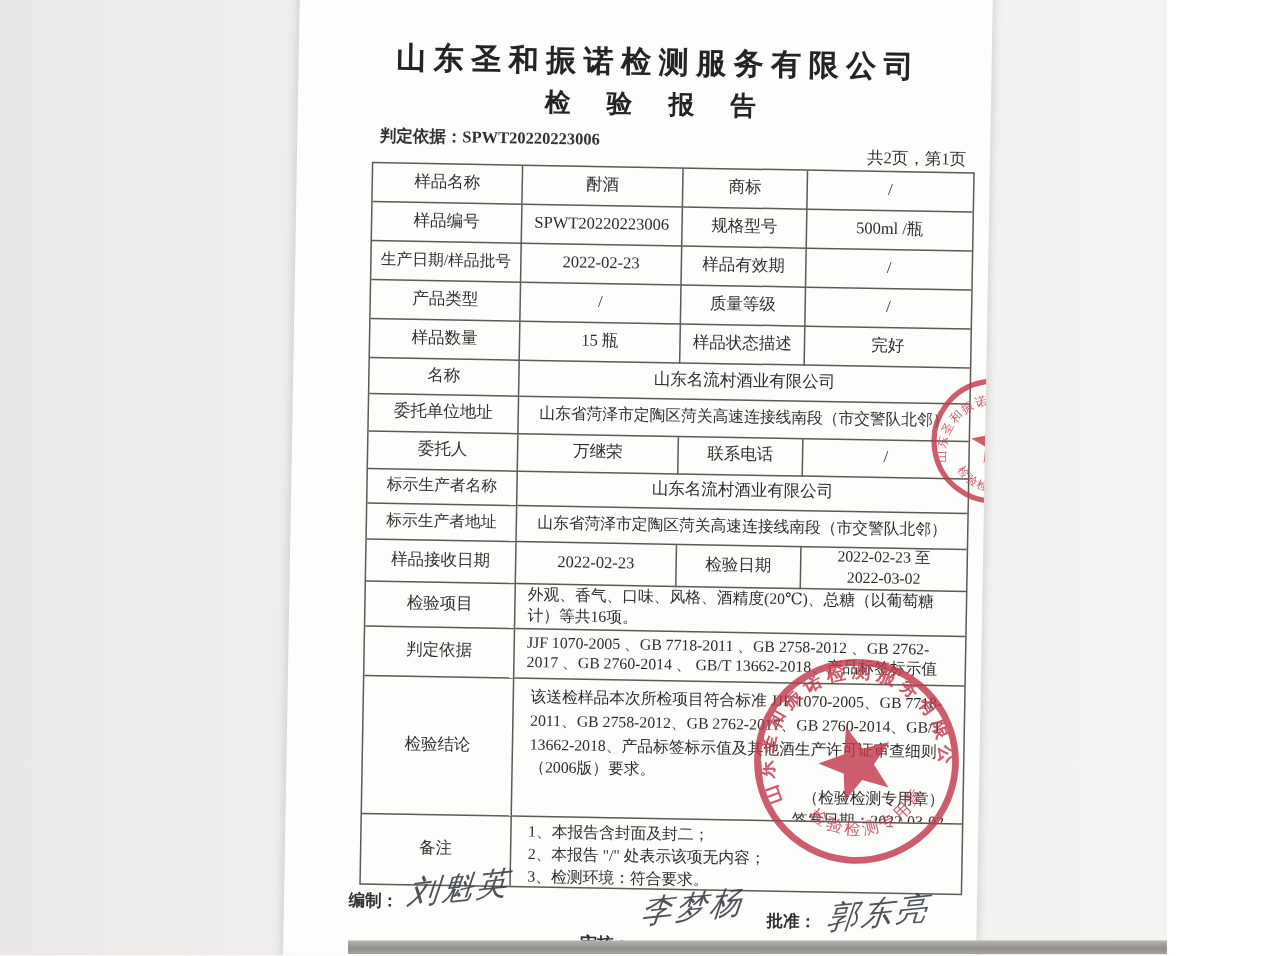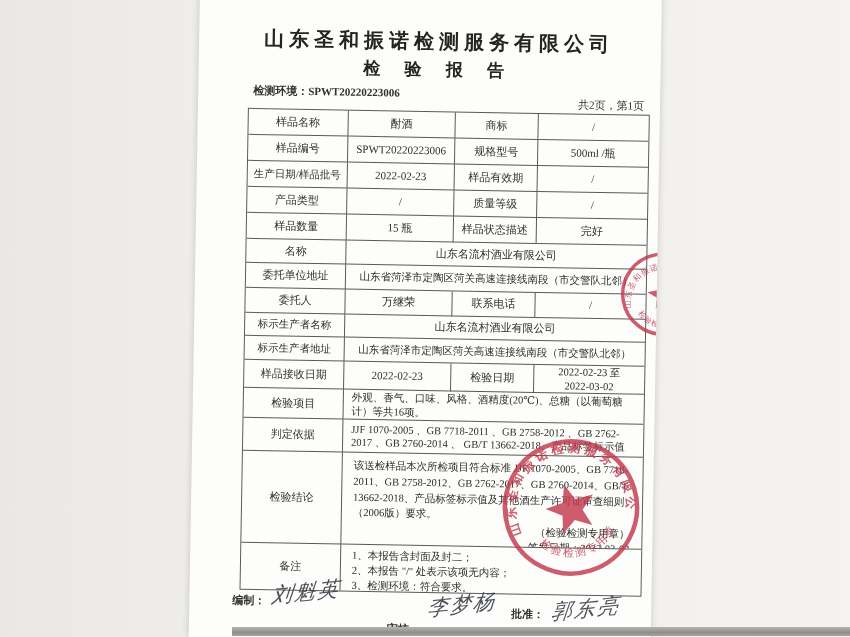--- a/index.html
+++ b/index.html
@@ -1,17 +1,17 @@
 <!DOCTYPE html>
 <html><head>
 <meta charset="utf-8">
 <style>
   html,body{margin:0;padding:0;}
   .canvas{
-    position:relative;width:850px;height:637px;overflow:hidden;
+    position:relative;width:778px;height:637px;overflow:hidden;
     background:linear-gradient(90deg,#e9e8e6 0%,#eeedeb 22%,#f2f1ef 78%,#f4f3f1 100%);
     font-family:"Liberation Serif","DejaVu Serif",serif;color:#2e2c29;
   }
   .paper{
     position:absolute;left:200px;top:-12px;width:462px;height:650px;
     background:#fdfdfc;transform:rotate(1deg);transform-origin:0 0;
     box-shadow:0 0 7px rgba(0,0,0,.18);overflow:hidden;
   }
   .company{position:absolute;left:30px;top:36px;width:420px;text-align:center;
     font-size:20px;font-weight:bold;letter-spacing:5px;color:#262421;}
@@ -47,21 +47,21 @@
     background:linear-gradient(180deg,#b5b4b1 0%,#8f8e8b 60%,#a5a4a1 100%);filter:blur(.4px);}
 </style>
 </head>
 <body>
 
 <div class="canvas">
   <div class="paper">
 
     <div class="company">山东圣和振诺检测服务有限公司</div>
     <div class="doc-title">检 验 报 告</div>
-    <div class="report-no"><span>检测环境：</span><span>SPWT20220223006</span></div>
+    <div class="report-no"><span>判定依据：</span><span>SPWT20220223006</span></div>
     <div class="pagination">共2页，第1页</div>
 
     <div class="rtable">
       <div class="tr" style="height:26px">
         <div class="td lbl">样品名称</div>
         <div class="td">酎酒</div>
         <div class="td lbl">商标</div>
         <div class="td">/</div>
       </div>
       <div class="tr" style="height:26px">

